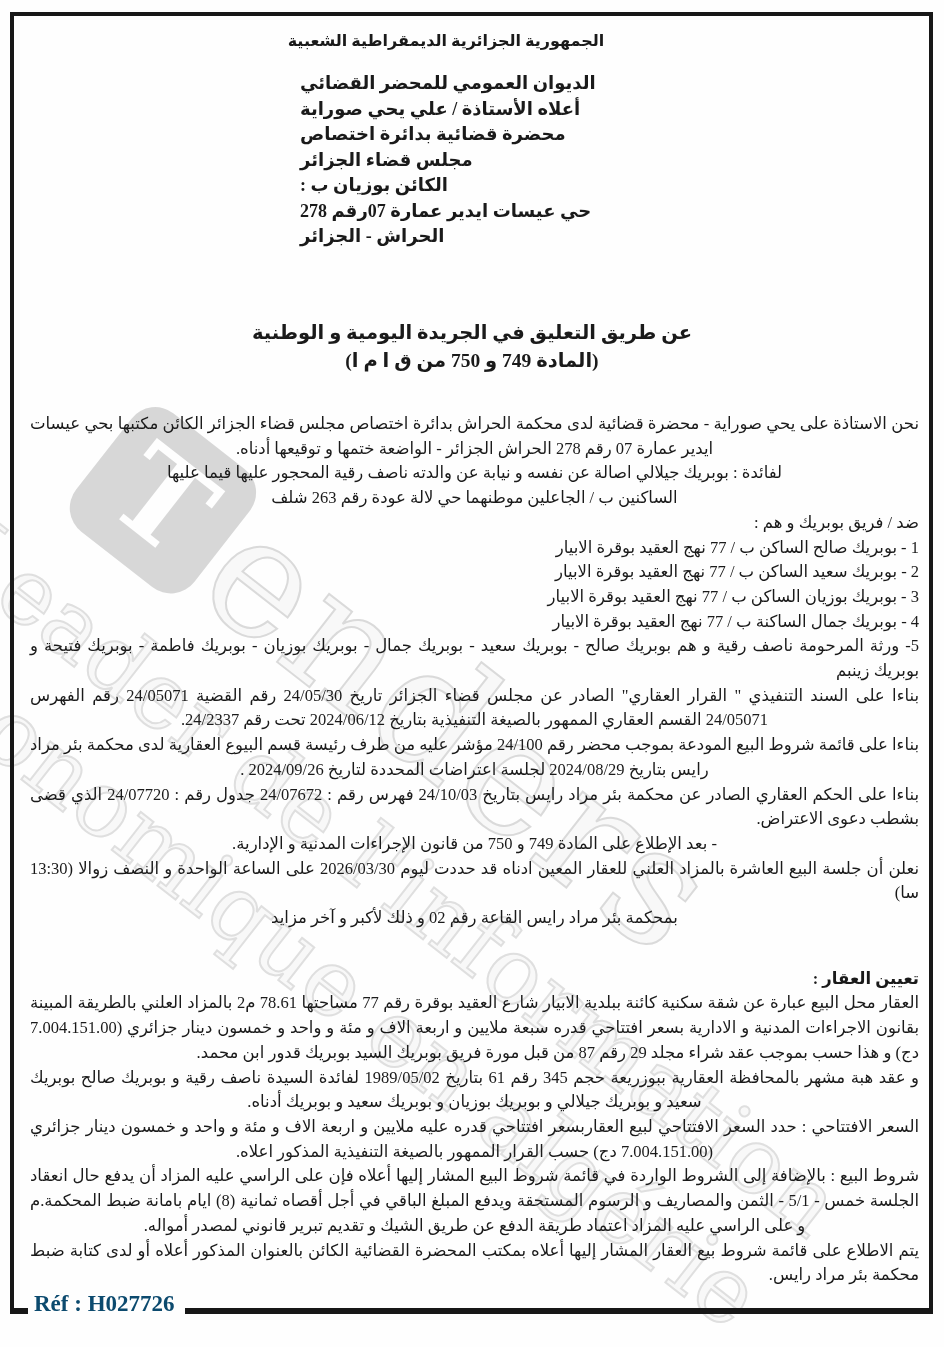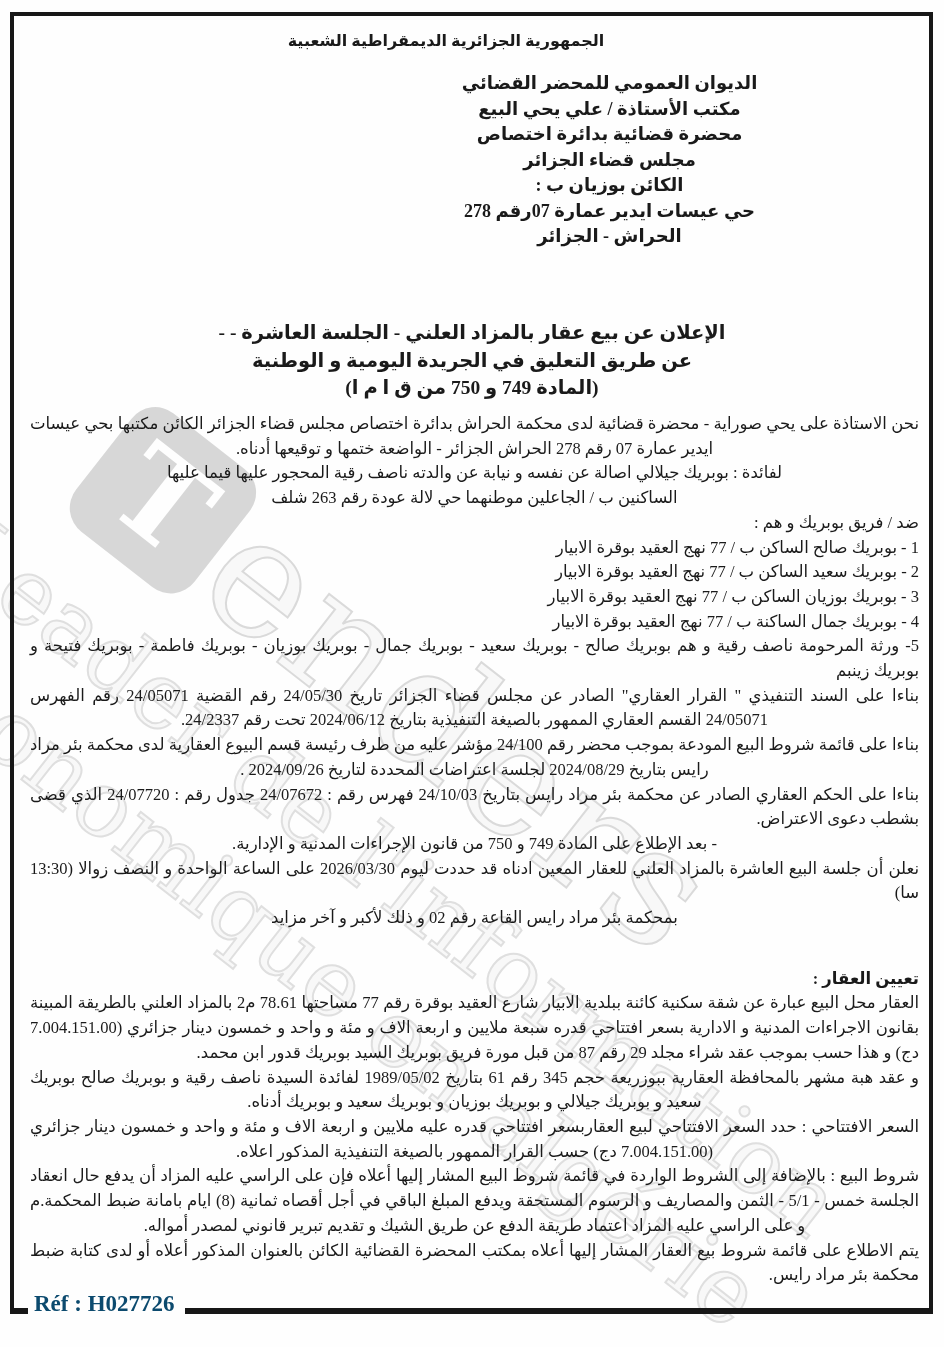--- a/index.html
+++ b/index.html
@@ -34,21 +34,21 @@
     white-space:nowrap;
   }
   .wm-line.l1{margin-top:26px;margin-left:-60px;}
   .wm-line.l2{margin-top:14px;margin-left:-30px;}
   
   .republic{
     position:absolute;top:31px;left:0;right:52px;text-align:center;
     direction:rtl;font-weight:bold;font-size:16px;z-index:1;
   }
   .office{
-    position:absolute;top:71px;right:25px;left:300px;text-align:center;
+    position:absolute;top:71px;right:25px;left:300px;text-align:left;
     direction:rtl;font-weight:bold;font-size:18px;line-height:25.5px;z-index:1;
   }
   .title-block{
     position:absolute;top:319px;left:0;right:0;text-align:center;
     direction:rtl;font-weight:bold;font-size:19.5px;line-height:27.5px;z-index:1;
   }
   .body-text{
     position:absolute;top:412px;right:25px;left:30px;direction:rtl;
     font-size:16.5px;line-height:24.7px;z-index:1;
   }
@@ -76,30 +76,29 @@
     <div class="wm-line l1">Leader de l'information</div>
     <div class="wm-line l2">économique en algérie</div>
   </div>
 
   <div class="frame"></div>
 
   <div class="republic">الجمهورية الجزائرية الديمقراطية الشعبية</div>
 
   <div class="office">
     <div>الديوان العمومي للمحضر القضائي</div>
-    <div>مكتب الأستاذة / علي يحي البيع</div>
+    <div>أعلاه الأستاذة / علي يحي صوراية</div>
     <div>محضرة قضائية بدائرة اختصاص</div>
     <div>مجلس قضاء الجزائر</div>
     <div>الكائن بوزيان ب :</div>
     <div>حي عيسات ايدير عمارة 07رقم 278</div>
     <div>الحراش - الجزائر</div>
   </div>
 
   <div class="title-block">
-    <div>الإعلان عن بيع عقار بالمزاد العلني - الجلسة العاشرة - -</div>
     <div>عن طريق التعليق في الجريدة اليومية و الوطنية</div>
     <div>(المادة 749 و 750 من ق ا م ا)</div>
   </div>
 
   <div class="body-text">
     <div class="ln j">نحن الاستاذة على يحي صوراية - محضرة قضائية لدى محكمة الحراش بدائرة اختصاص مجلس قضاء الجزائر الكائن مكتبها بحي عيسات</div>
     <div class="ln c">ايدير عمارة 07 رقم 278 الحراش الجزائر - الواضعة ختمها و توقيعها أدناه.</div>
     <div class="ln c">لفائدة : بوبريك جيلالي اصالة عن نفسه و نيابة عن والدته ناصف رقية المحجور عليها قيما عليها</div>
     <div class="ln c">الساكنين ب / الجاعلين موطنهما حي لالة عودة رقم 263 شلف</div>
     <div class="ln r">ضد / فريق بوبريك و هم :</div>

